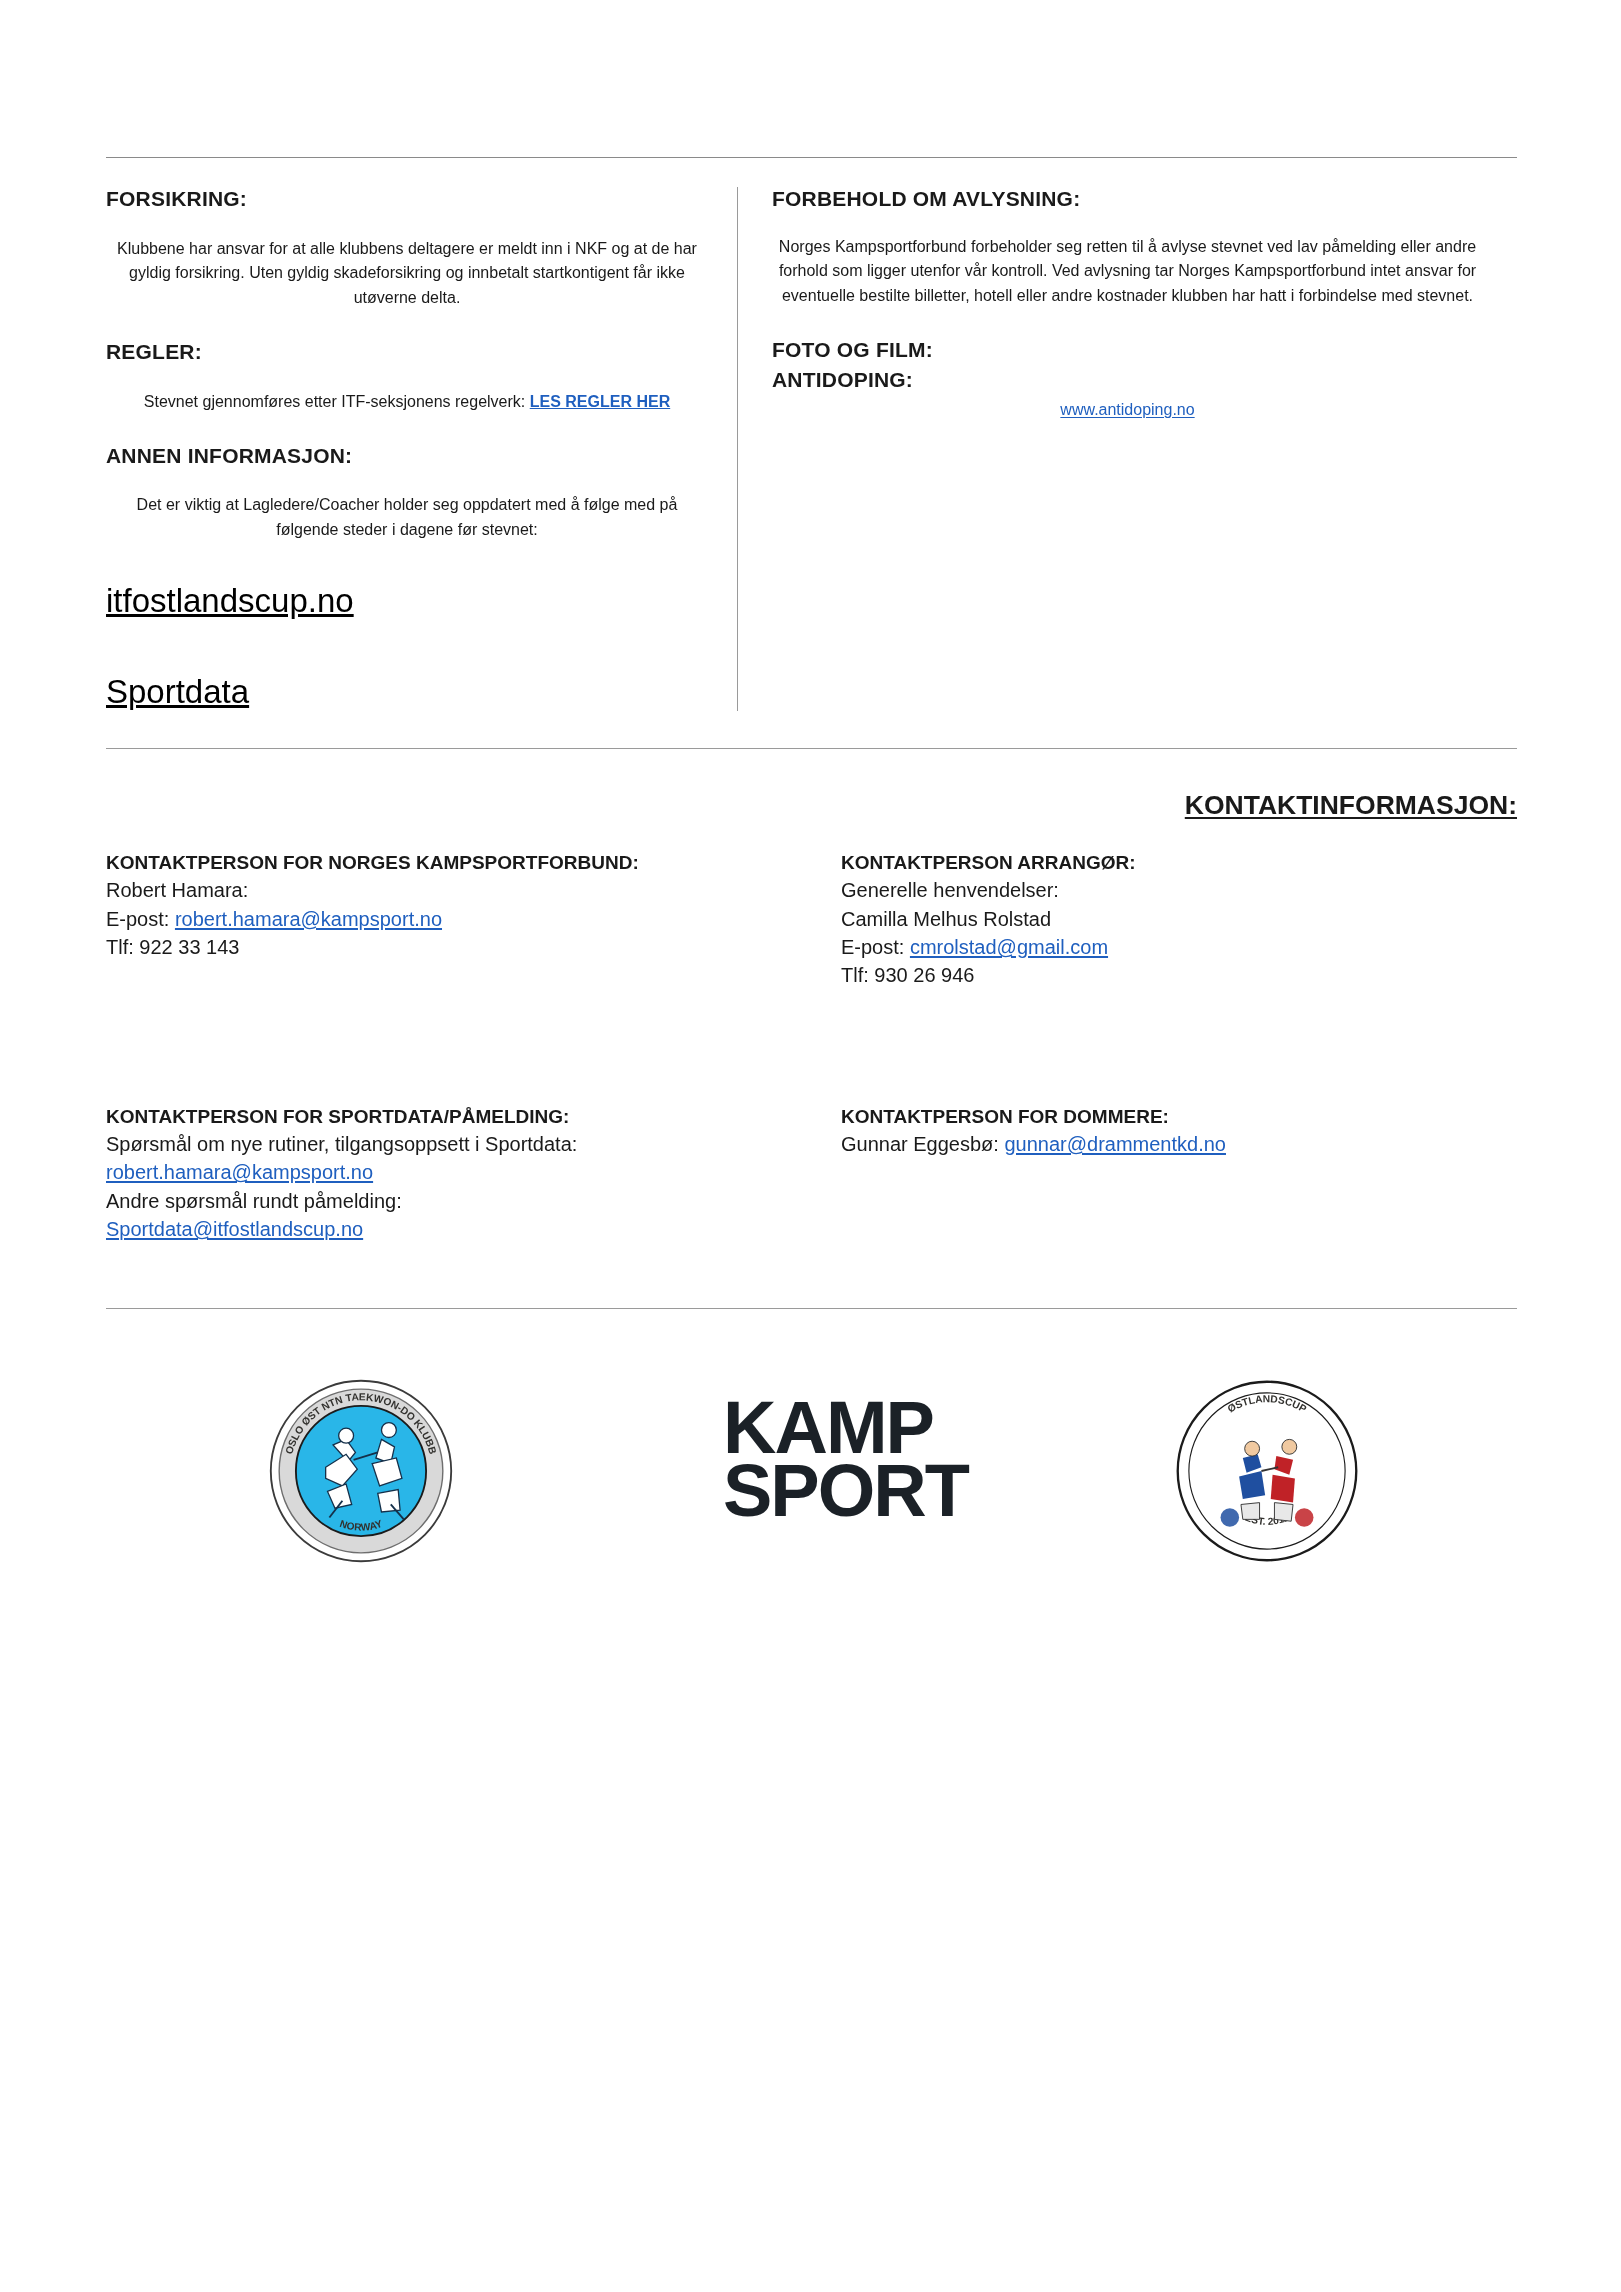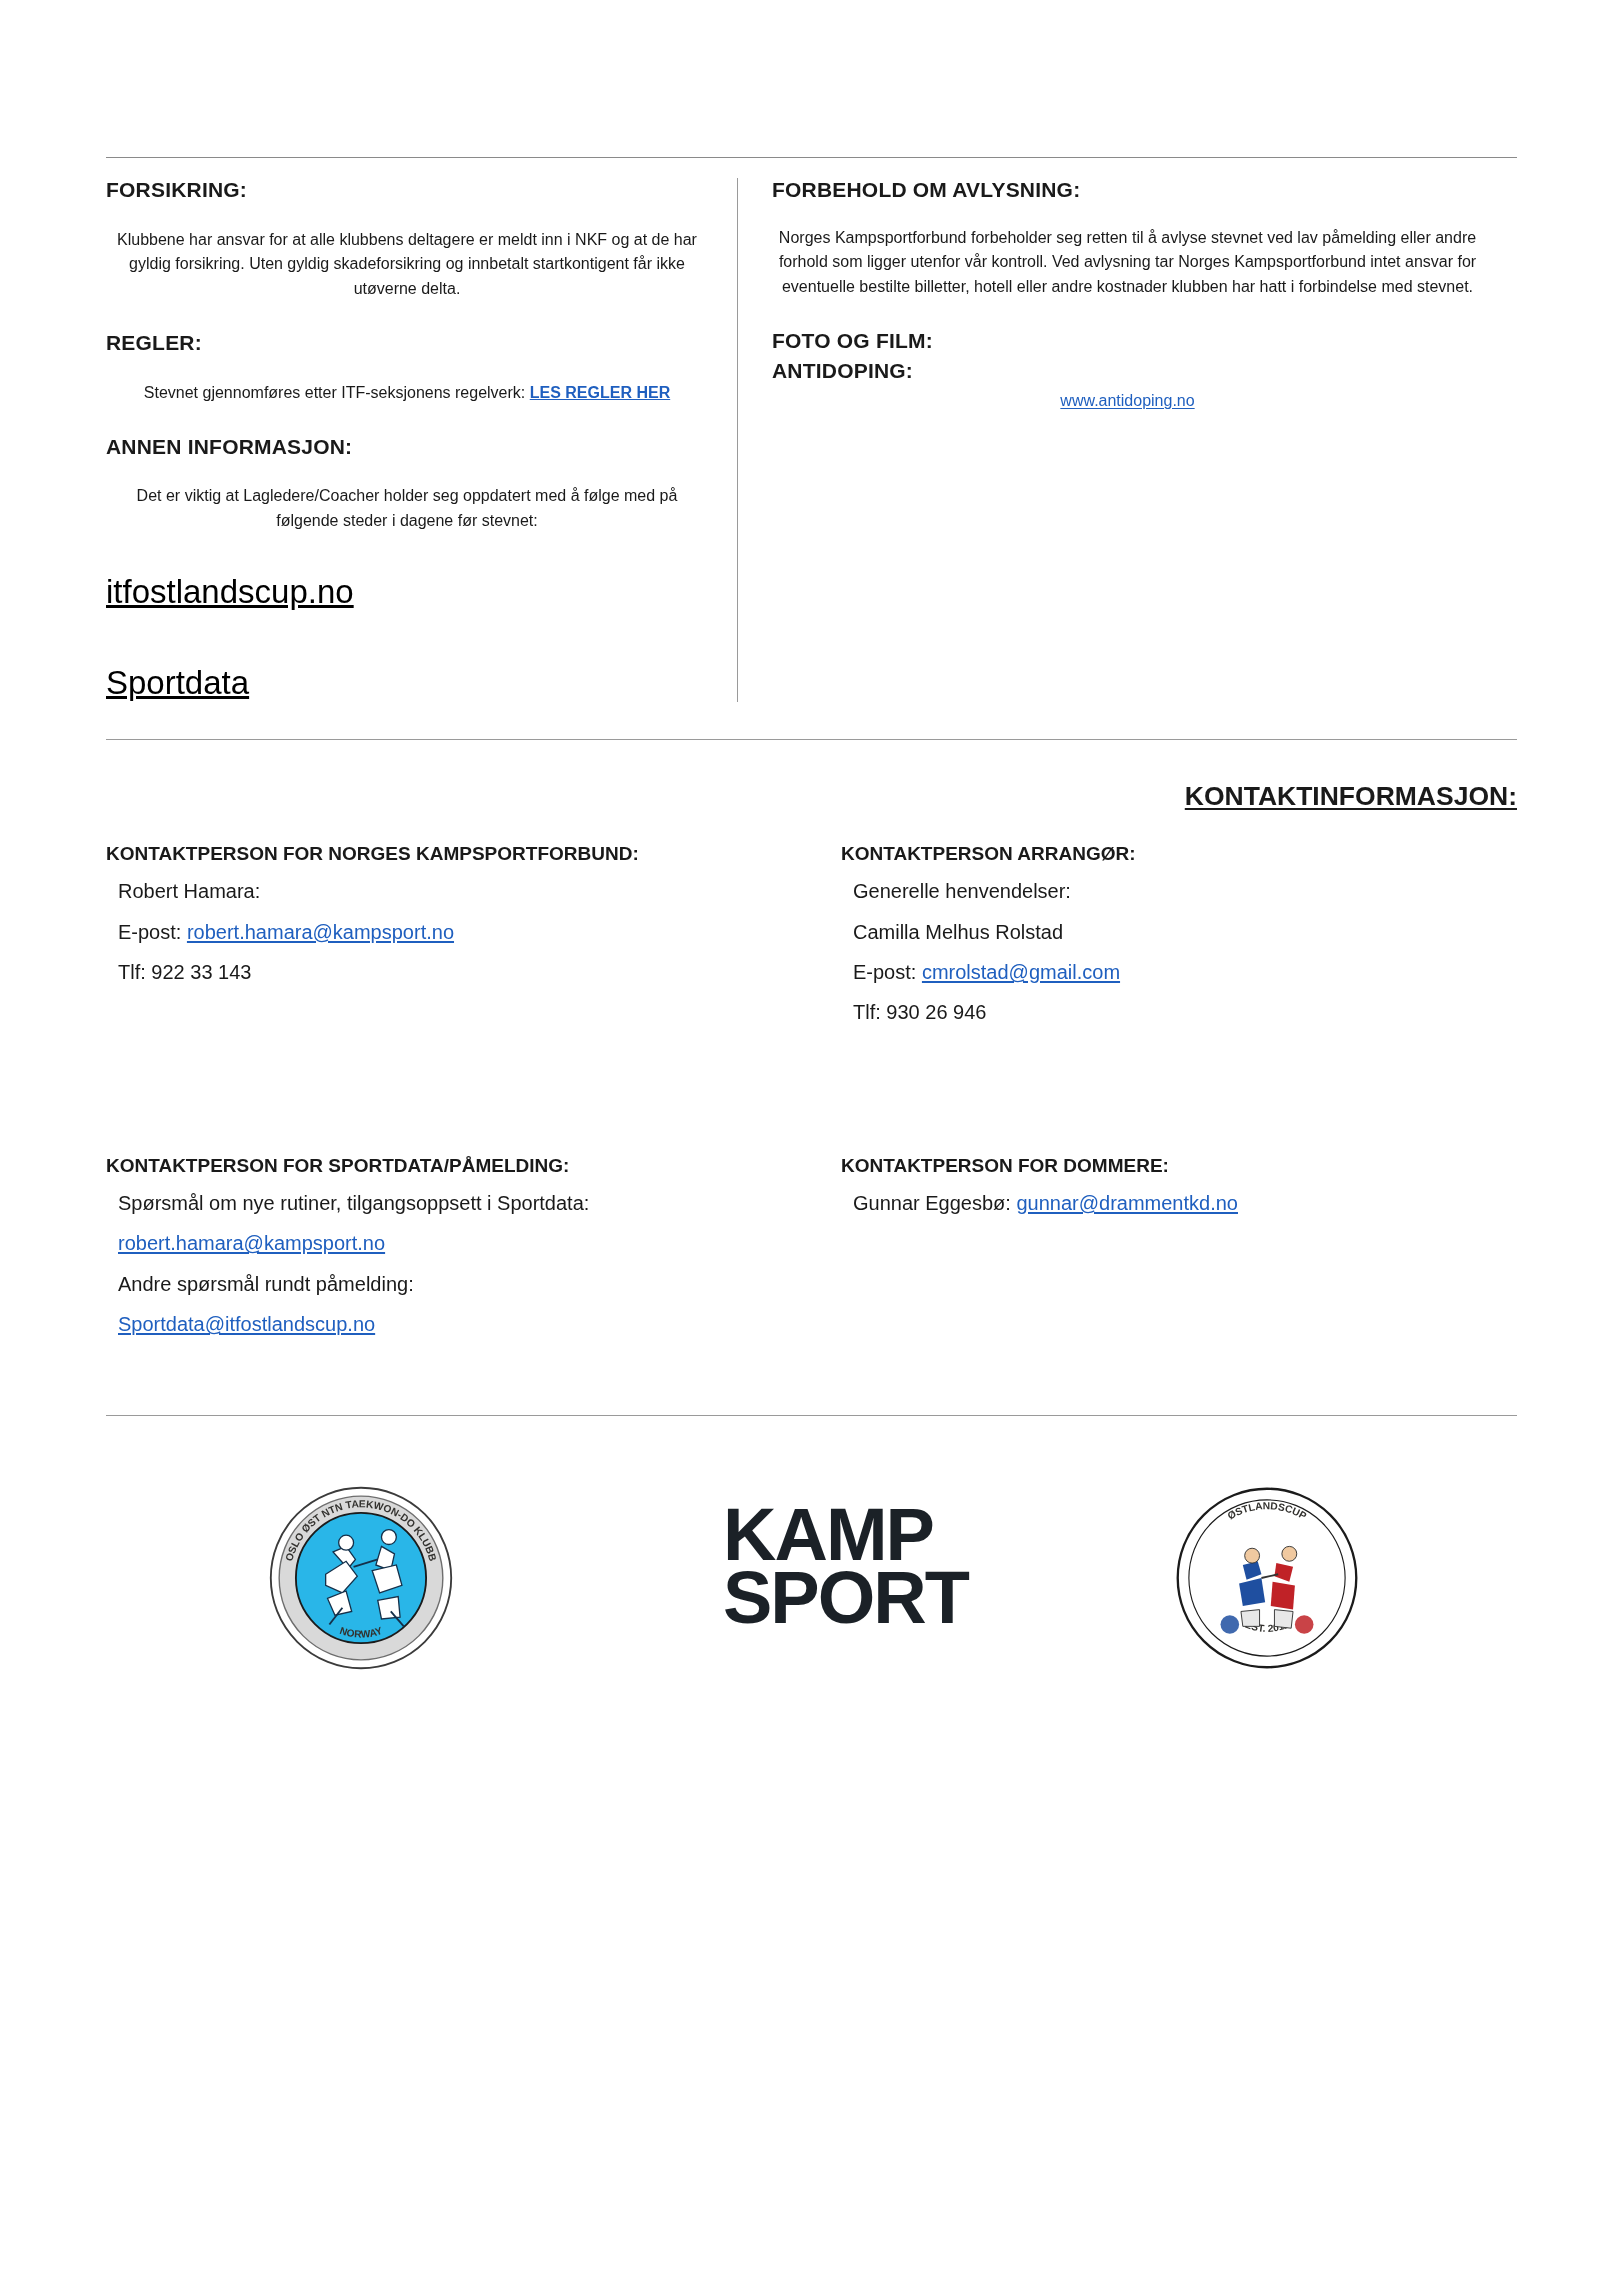--- a/index.html
+++ b/index.html
@@ -33,21 +33,21 @@
     border-top: 1.5px solid #8a8a8a;
     width: 1411px;
   }
   .rule-light {
     border-top: 1.2px solid #9a9a9a;
     width: 1411px;
   }
   
   .cols {
     display: flex;
-    margin-top: 20px;
+    margin-top: 29px;
   }
   .col-left {
     width: 632px;
     padding-right: 29px;
     box-sizing: border-box;
     border-right: 1.2px solid #9a9a9a;
   }
   .col-right {
     width: 745px;
     padding-left: 34px;
@@ -106,21 +106,21 @@
   .cc-left { width: 735px; }
   .cc-right { width: 676px; }
   .cc-head {
     font-size: 19px;
     font-weight: bold;
     margin: 0 0 2px 0;
   }
   .cc-line {
     font-size: 20px;
     line-height: 1.42;
-    margin: 12px;
+    margin: 0;
   }
   .contact-grid2 {
     display: flex;
     margin-top: 116px;
   }
   .bottom-rule {
     margin-top: 65px;
   }
   
   .logos {

